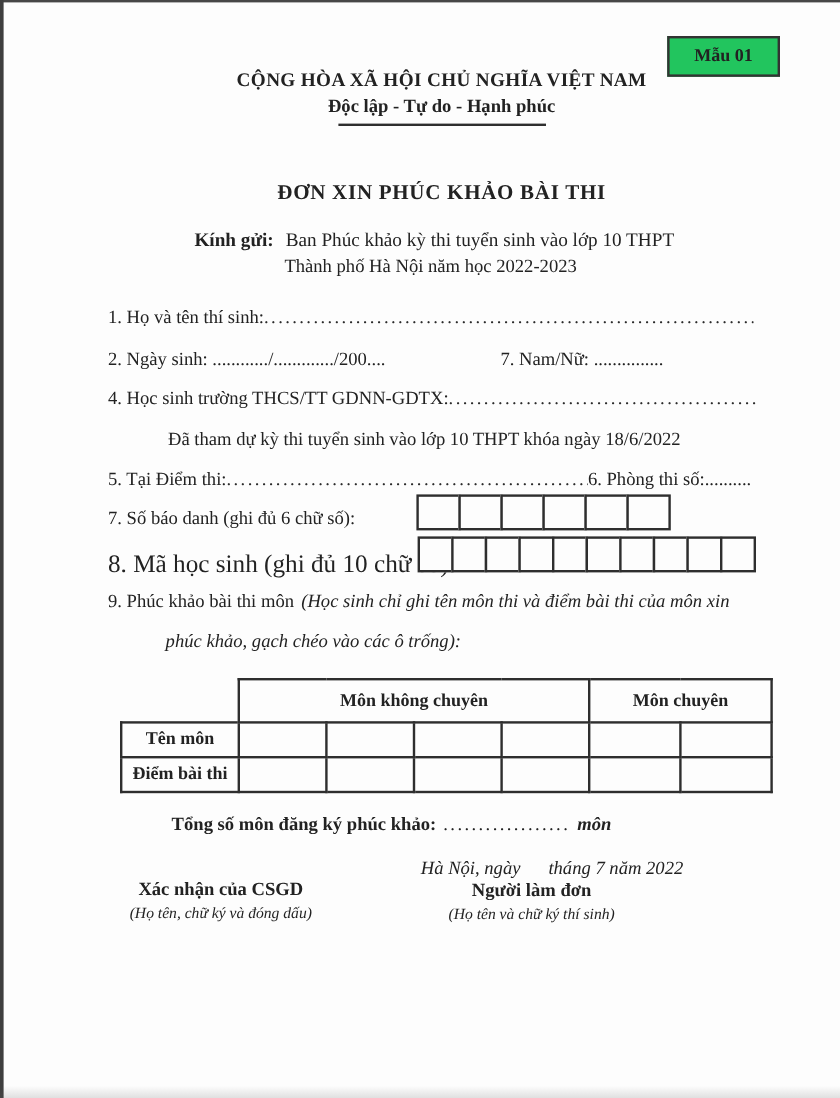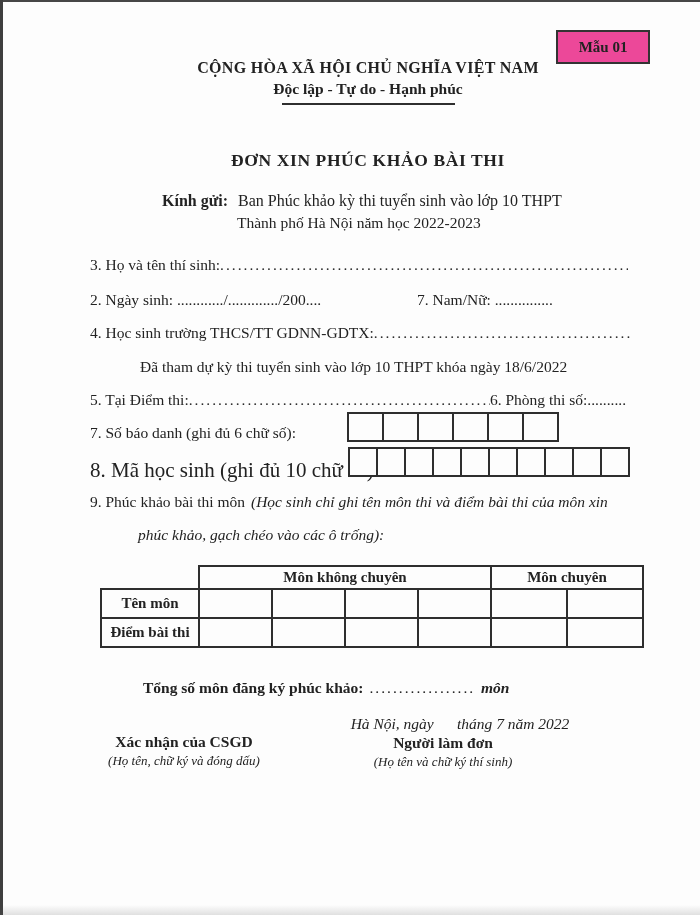--- a/index.html
+++ b/index.html
@@ -8,21 +8,21 @@
     font-family:"Liberation Serif","DejaVu Serif",serif;color:#222;
   }
   .edge-top{position:absolute;left:0;top:0;width:700px;height:2px;background:#474747;}
   .edge-left{position:absolute;left:0;top:0;width:3px;height:915px;background:#3f3f3f;}
   .edge-bottom{position:absolute;left:0;bottom:0;width:700px;height:10px;
     background:linear-gradient(to top, rgba(90,90,90,0.18), rgba(90,90,90,0));}
 
   .badge{
     position:absolute;left:556px;top:30px;width:90px;height:30px;border:2px solid #333;
     display:flex;align-items:center;justify-content:center;
-    font-weight:bold;font-size:15px;background:#ec4899;
+    font-weight:bold;font-size:15px;background:#22c55e;
   }
 
   .center-col{position:absolute;left:18px;width:700px;text-align:center;}
   .nat1{top:59px;font-weight:bold;font-size:16px;letter-spacing:0.3px;}
   .nat2{top:80px;font-weight:bold;font-size:15.5px;}
   .nat-rule{position:absolute;left:282px;top:103px;width:173px;height:2px;background:#2f2f2f;}
   .title{top:150px;font-weight:bold;font-size:17.5px;letter-spacing:0.6px;}
 
   .kg1{position:absolute;left:162px;top:192px;font-size:16px;white-space:nowrap;}
   .kg1 .b{font-weight:bold;margin-right:10px;}
@@ -53,21 +53,21 @@
   .r9 .note2{font-style:italic;display:block;margin-left:48px;}
 
   table.subjects{
     position:absolute;left:100px;top:565px;border-collapse:collapse;table-layout:fixed;
     font-size:15px;color:#222;
   }
   table.subjects td,table.subjects th{border:2px solid #2e2e2e;padding:0;text-align:center;vertical-align:middle;}
   table.subjects .corner{border:none;background:transparent;}
   table.subjects th{font-weight:bold;}
   .col-lab{width:98px;} .col-a{width:73px;} .col-b{width:76px;}
-  .hrow{height:23px;} .drow{height:29px;}
+  .hrow{height:36px;} .drow{height:29px;}
   .rowlab{font-weight:bold;}
 
   .total{position:absolute;left:143px;top:679px;font-size:15.5px;white-space:nowrap;}
   .total .b{font-weight:bold;}
   .total .tdots{letter-spacing:2px;}
   .total .unit{font-weight:bold;font-style:italic;}
 
   .dateline{position:absolute;left:310px;top:715px;width:300px;text-align:center;
     font-style:italic;font-size:15.5px;white-space:nowrap;}
   .sig{position:absolute;width:220px;text-align:center;}
@@ -92,21 +92,21 @@
   <div class="nat-rule"></div>
 
   <div class="center-col title">ĐƠN XIN PHÚC KHẢO BÀI THI</div>
 
   <div class="kg1">
     <span class="b">Kính gửi:</span><span>Ban Phúc khảo kỳ thi tuyển sinh vào lớp 10 THPT</span>
   </div>
   <div class="kg2">Thành phố Hà Nội năm học 2022-2023</div>
 
   <div class="row r1">
-    <span class="lbl">3. Họ và tên thí sinh:</span>
+    <span class="lbl">1. Họ và tên thí sinh:</span>
     <span class="dots">................................................................................................................................................................</span>
   </div>
 
   <div class="row r2">
     <span class="lbl">2. Ngày sinh:</span>
     <span class="lbl">&nbsp;............/............./200....</span>
     <span class="nam">
       <span>7. Nam/Nữ:</span><span>&nbsp;...............</span>
     </span>
   </div>

